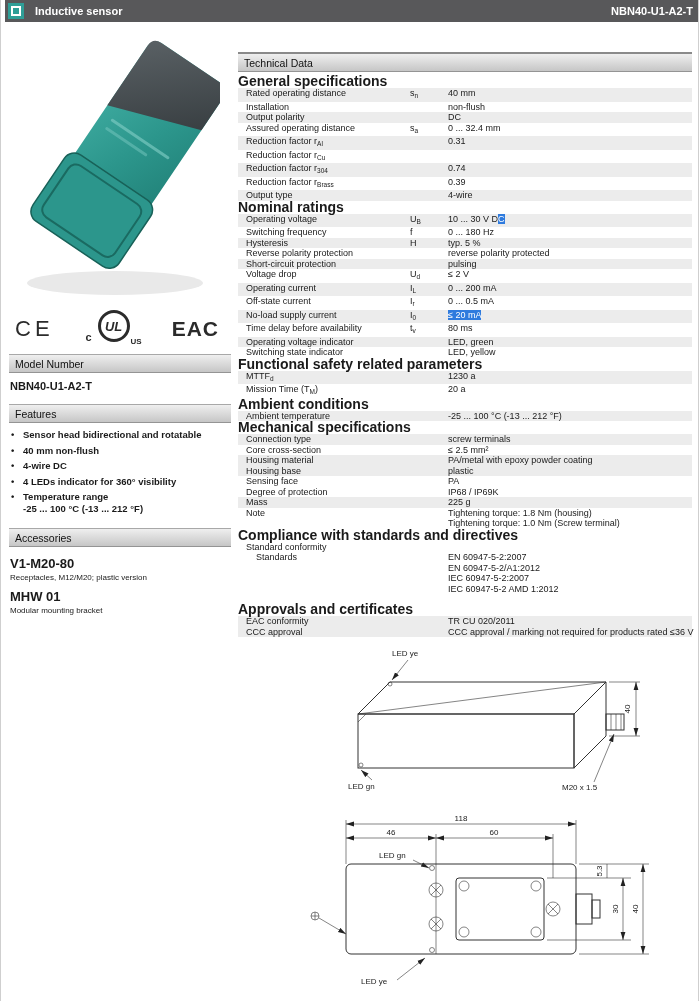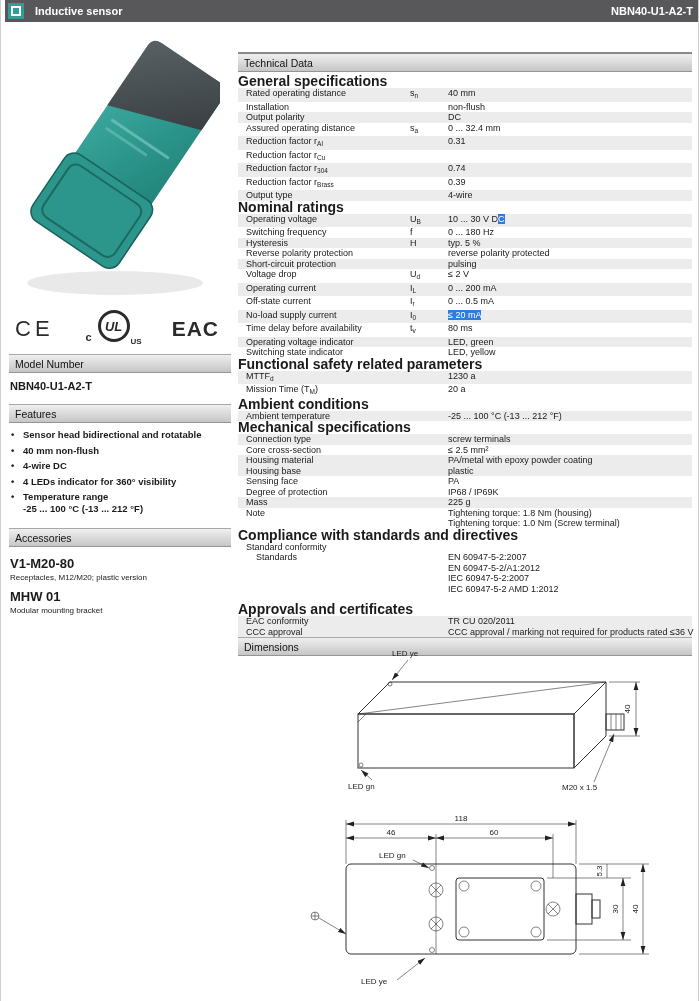--- a/index.html
+++ b/index.html
@@ -399,21 +399,20 @@
           </div>
         </div>
         <div class="trow shade">
           <div class="c1">CCC approval</div>
           <div class="c2"></div>
           <div class="c3">
             <div class="vline">CCC approval / marking not required for products rated ≤36 V</div>
           </div>
         </div>
       </div>
-    <div class="secbar">Dimensions</div>
   </main>
 
   <div class="drawing1">
     <svg width="300" height="152" viewBox="0 0 300 152">
       <defs>
         <marker id="ae1" markerWidth="9" markerHeight="7" refX="8" refY="3" orient="auto" markerUnits="userSpaceOnUse">
             <path d="M0,0.6 L8,3 L0,5.4 z" fill="#222"></path>
           </marker>
         <marker id="as1" markerWidth="9" markerHeight="7" refX="0" refY="3" orient="auto" markerUnits="userSpaceOnUse">
             <path d="M8,0.6 L0,3 L8,5.4 z" fill="#222"></path>

